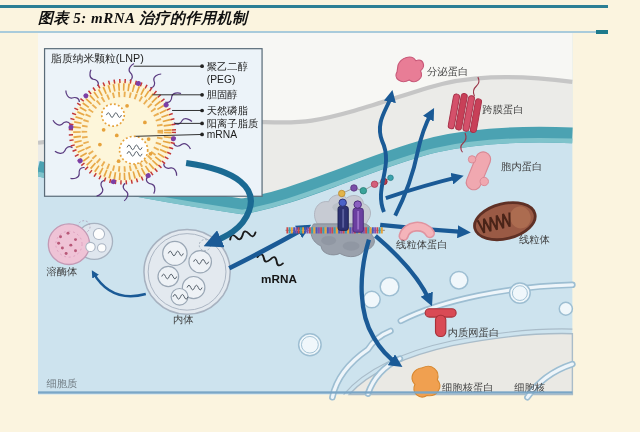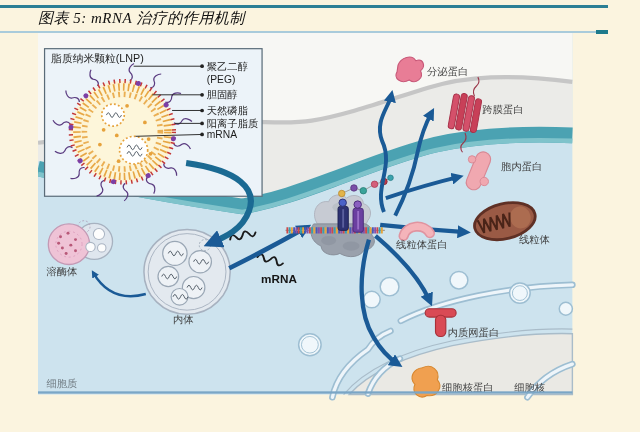--- a/index.html
+++ b/index.html
@@ -1,20 +1,20 @@
 <!DOCTYPE html>
 <html><head>
 <meta charset="utf-8">
 <style>
   html,body{margin:0;padding:0;}
   .page{position:relative;width:640px;height:432px;background:#fbf4df;overflow:hidden;
         font-family:"Liberation Sans", sans-serif;}
   .topline{position:absolute;top:5px;left:0;width:608px;height:3px;background:#2c7f95;}
   .title{position:absolute;top:9px;left:38px;width:560px;font-family:"Liberation Serif",serif;
-         font-weight:normal;font-style:italic;font-size:15px;color:#101010;letter-spacing:.5px;}
+         font-weight:bold;font-style:italic;font-size:15px;color:#101010;letter-spacing:.5px;}
   .underline{position:absolute;top:31px;left:0;width:596px;height:2px;background:#a9cbdb;}
   .underline-end{position:absolute;top:30px;left:596px;width:12px;height:4px;background:#1d7a8c;}
   svg text{font-family:"Liberation Sans", sans-serif;}
   .lbl{font-size:11px;fill:#3f3f3f;}
   .lbl-dark{font-size:11px;fill:#1c1c1c;}
   .lbl-light{font-size:11px;fill:#6f7a80;}
   .mrna-lbl{font-size:12.5px;font-weight:bold;fill:#151515;}
   .boxtitle{font-size:11.5px;fill:#1c1c1c;}
 </style>
 </head>

